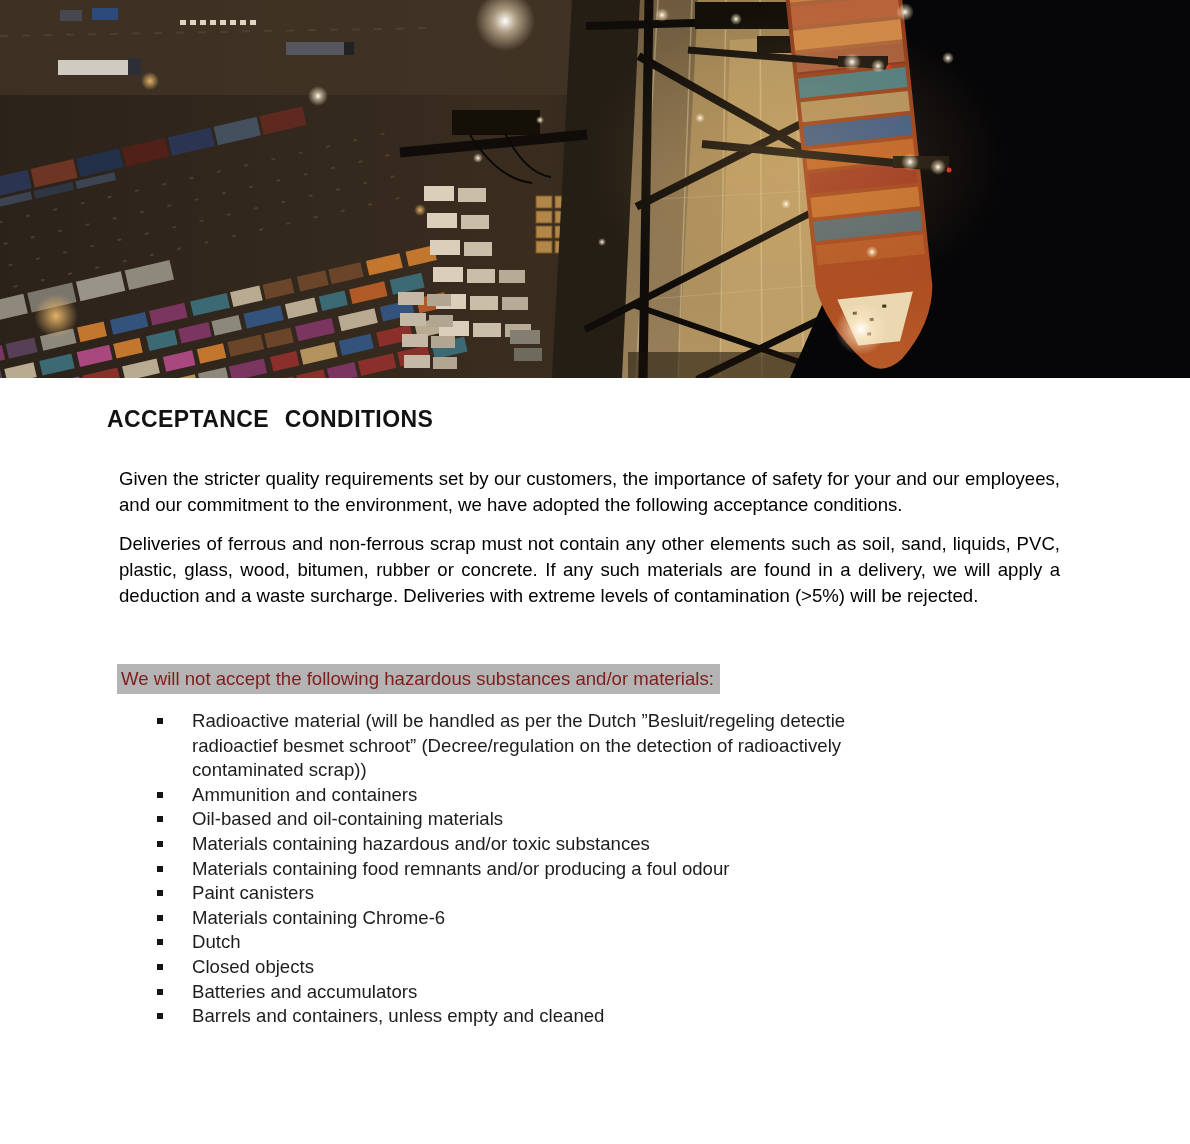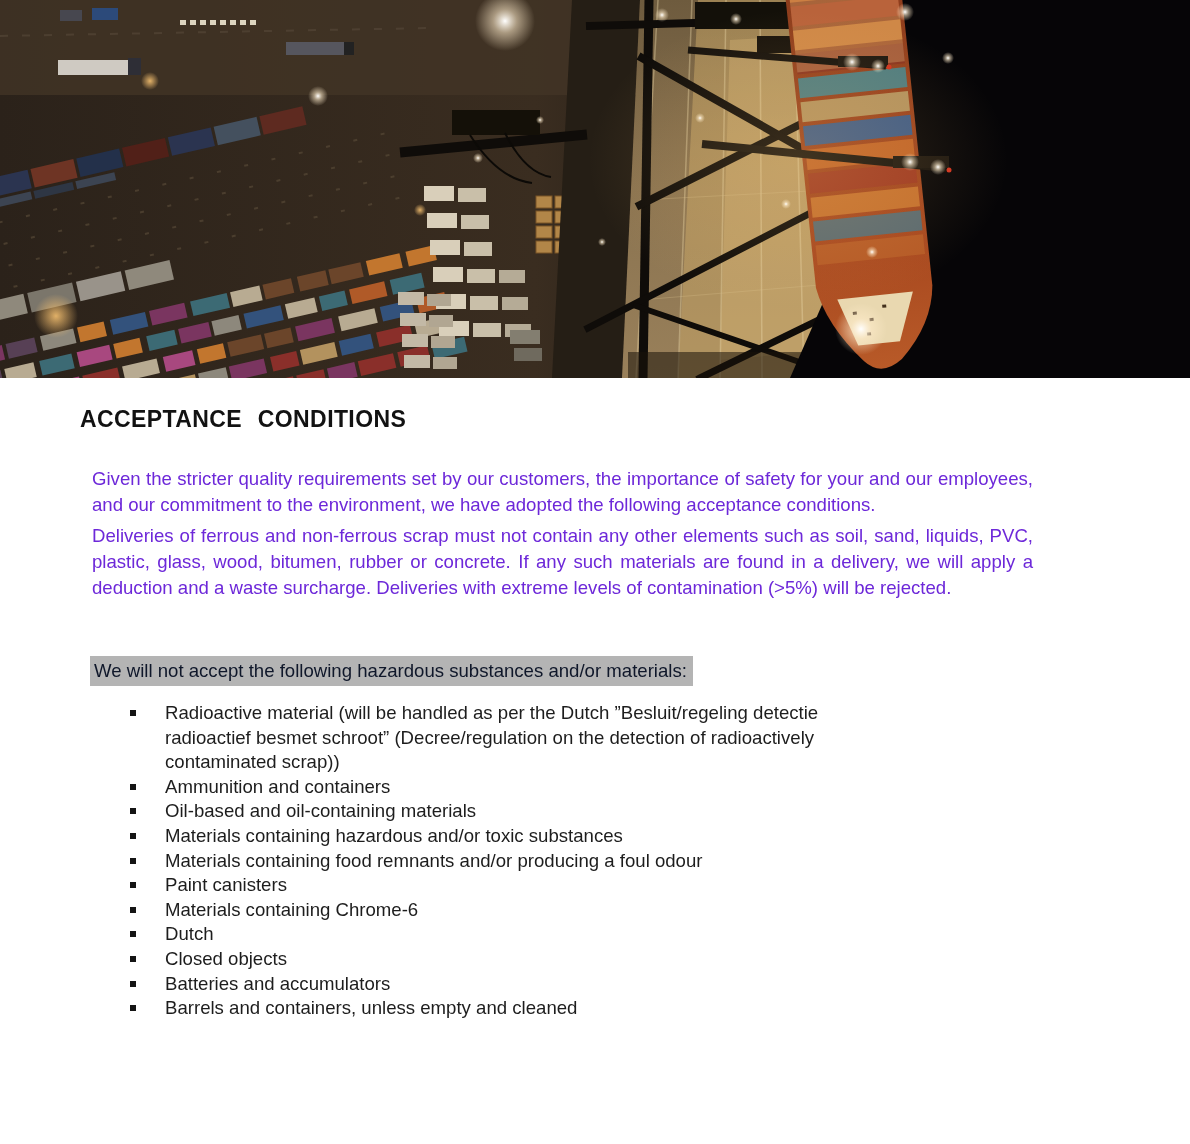--- a/index.html
+++ b/index.html
@@ -3,35 +3,35 @@
 <meta charset="utf-8">
 <style>
   html,body{margin:0;padding:0;background:#ffffff;}
   .page{
     position:relative;width:1190px;height:1144px;overflow:hidden;
     background:#ffffff;color:#1d1d1d;
     font-family:"Liberation Sans", sans-serif;
   }
   .hero{width:1190px;height:378px;background:#0a0908;overflow:hidden;}
   .hero svg{display:block;}
-  .content{padding-left:80px;padding-right:0;}
+  .content{padding-left:107px;padding-right:0;}
   h1.title{
     margin:28px 0 0 0;font-size:23px;font-weight:700;color:#121212;
     letter-spacing:.4px;word-spacing:9px;
   }
   p.para{
     width:941px;margin:0 0 0 12px;font-size:18.6px;line-height:26px;
-    text-align:justify;color:#6d28d9;
+    text-align:justify;color:#000000;
   }
   p.p1{margin-top:33px;}
-  p.p2{margin-top:5px;}
+  p.p2{margin-top:13px;}
   .hl-row{margin:55px 0 0 10px;}
   .highlight{
     display:inline-block;font-size:18.6px;line-height:23px;
-    padding:3px 6px 4px 4px;color:#0f172a;
+    padding:3px 6px 4px 4px;color:#7f1d1d;
   }
   ul.hazards{
     list-style:none;margin:15px 0 0 50px;padding:0;width:760px;
   }
   ul.hazards li{
     position:relative;padding-left:35px;font-size:18.6px;line-height:24.6px;color:#1d1d1d;
   }
   .bullet{
     position:absolute;left:0;top:9px;width:6px;height:6px;background:#141414;
   }

